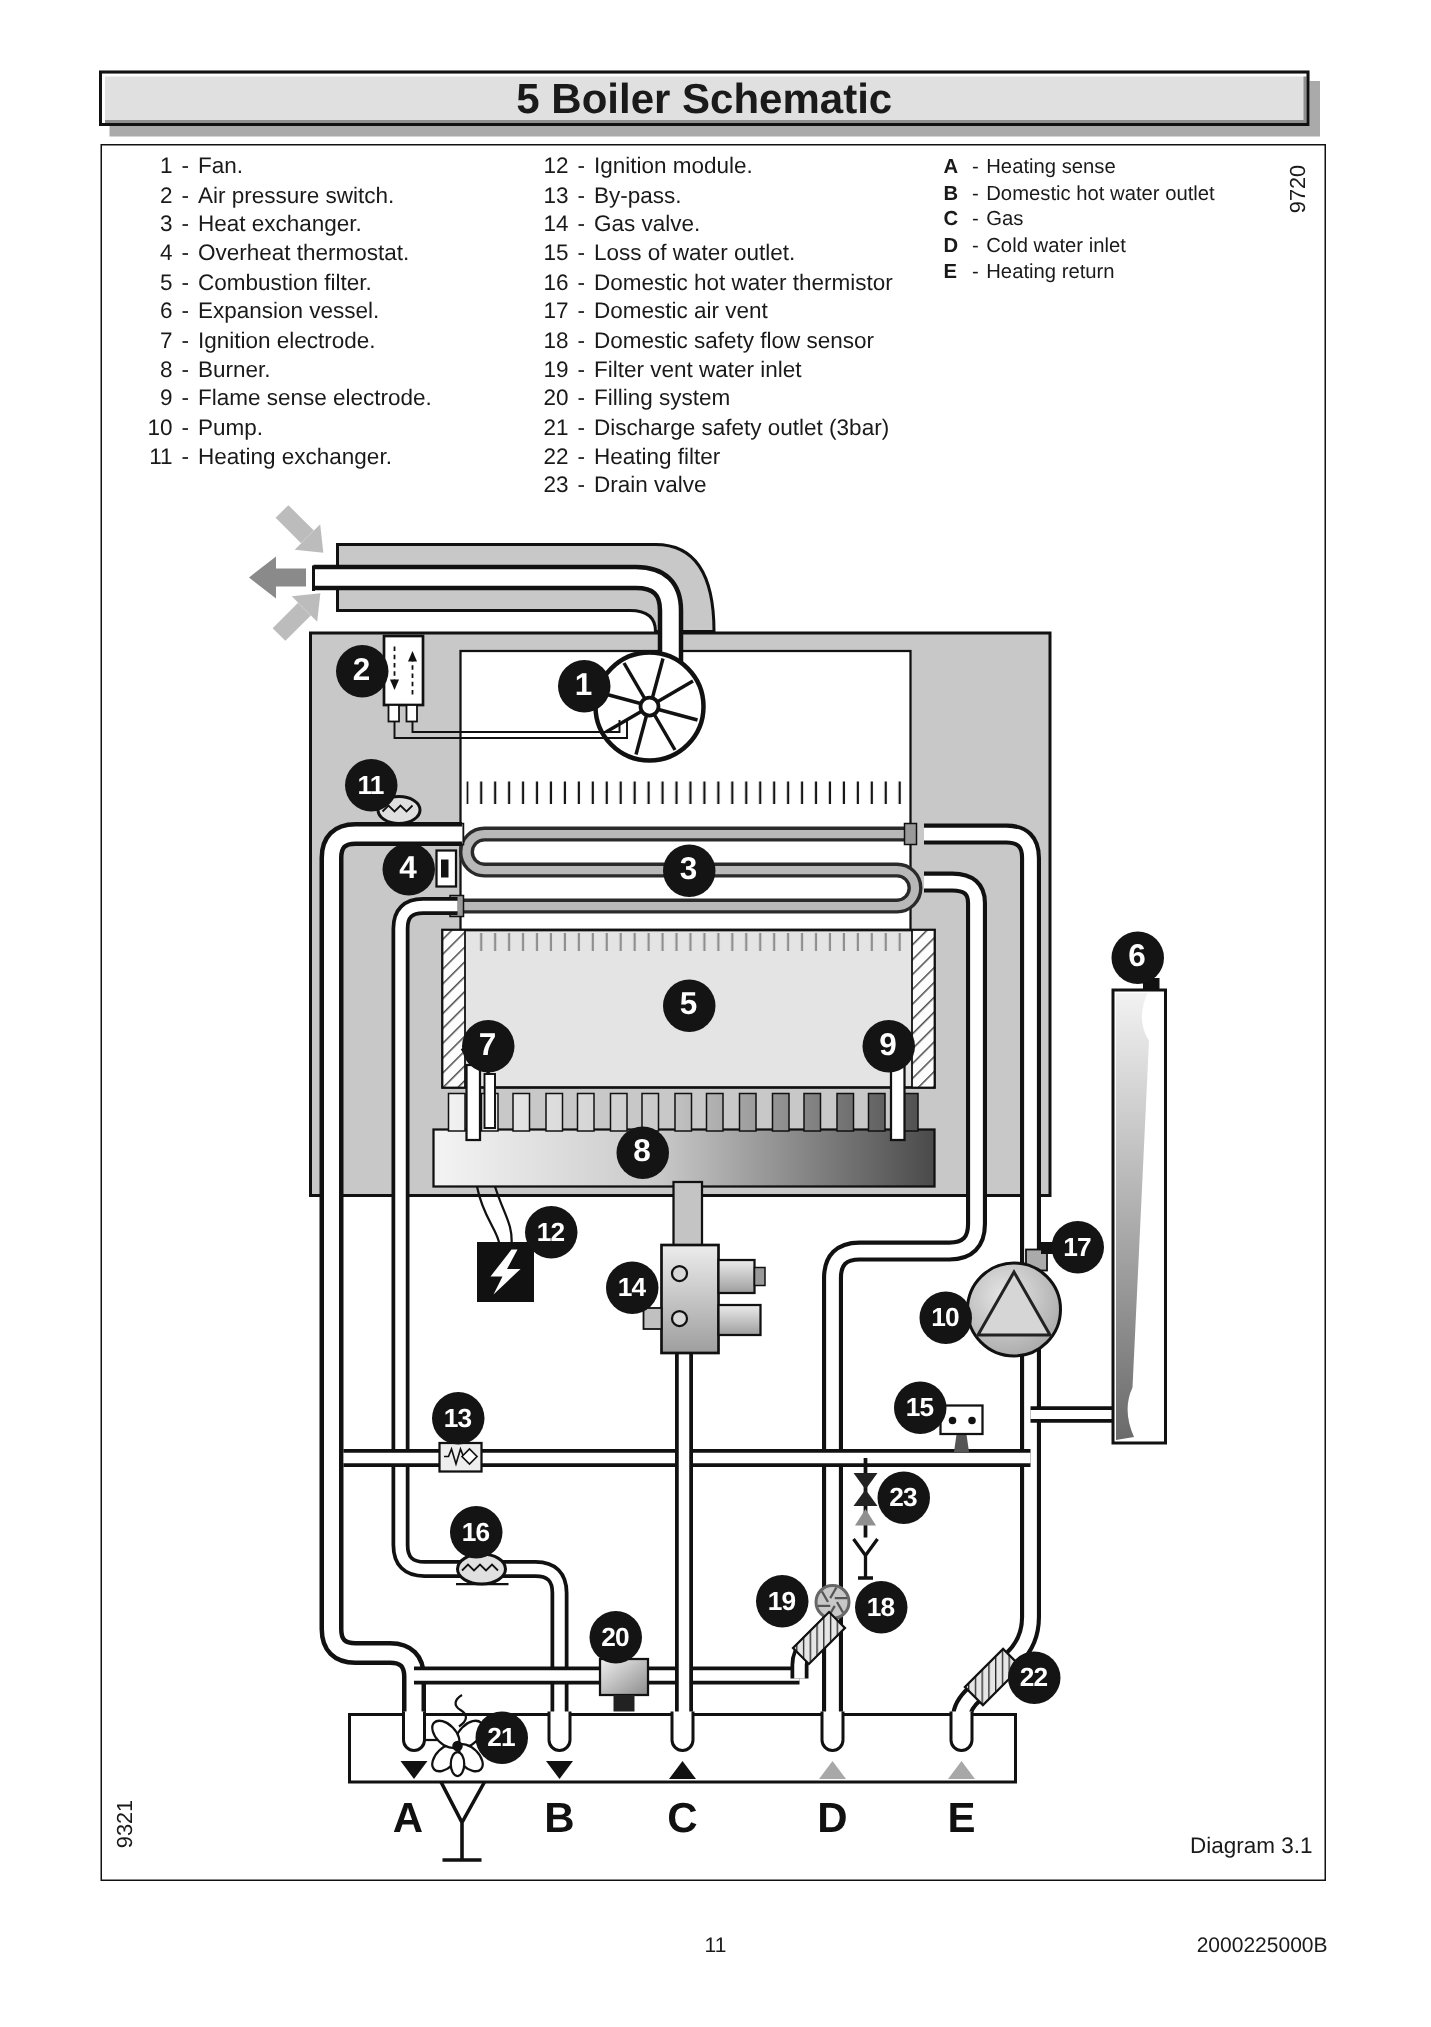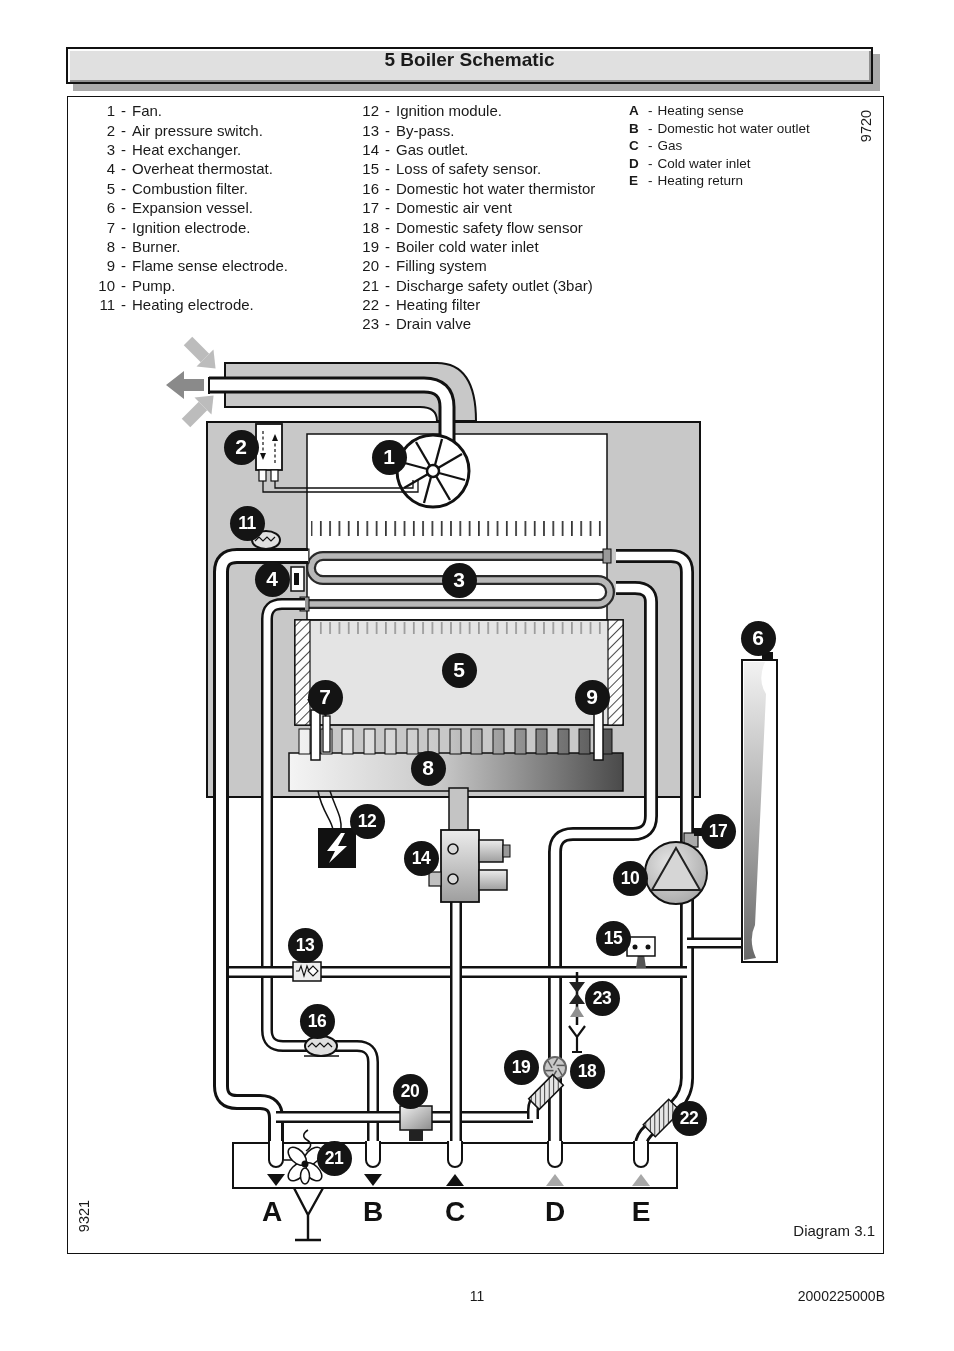--- a/index.html
+++ b/index.html
@@ -1,20 +1,20 @@
 <!DOCTYPE html>
 <html><head>
 <meta charset="utf-8">
 <style>
   html,body{margin:0;padding:0;background:#fff;}
   .page{position:relative;width:954px;height:1351px;background:#ffffff;overflow:hidden;
         font-family:"Liberation Sans","DejaVu Sans",sans-serif;color:#1a1a1a;}
   .titlebar{position:absolute;left:66px;top:47px;width:803px;height:33px;background:#e0e0e0;
         border:2px solid #111;box-shadow:7px 7px 0 #aaa, inset 2px 2px 0 #fdfdfd, inset -2px -2px 0 #909090;
-        display:flex;align-items:flex-start;justify-content:center;font-weight:bold;font-size:19px;color:#1a1a1a;}
+        display:flex;align-items:flex-end;justify-content:center;font-weight:bold;font-size:28px;color:#1a1a1a;}
   .content-box{position:absolute;left:67px;top:96px;width:815px;height:1156px;border:1.6px solid #111;}
   .legend{position:absolute;font-size:15px;}
   .legend li{display:flex;height:19.4px;align-items:center;list-style:none;}
   .legend ul{margin:0;padding:0;}
   .lg1{left:84px;top:101px;}
   .lg2{left:351px;top:101px;}
   .lg3{left:629px;top:102px;font-size:13.5px;}
   .lg3 li{height:17.5px;}
   .lg1 .n{width:31px;text-align:right;}
   .lg2 .n{width:28px;text-align:right;}
@@ -394,65 +394,65 @@
           <span class="t">Flame sense electrode.</span>
         </li>
       <li>
           <span class="n">10</span>
           <span class="d">-</span>
           <span class="t">Pump.</span>
         </li>
       <li>
           <span class="n">11</span>
           <span class="d">-</span>
-          <span class="t">Heating electrode.</span>
+          <span class="t">Heating exchanger.</span>
         </li>
     </ul>
   </div>
   <div class="legend lg2">
     <ul>
       <li>
           <span class="n">12</span>
           <span class="d">-</span>
           <span class="t">Ignition module.</span>
         </li>
       <li>
           <span class="n">13</span>
           <span class="d">-</span>
           <span class="t">By-pass.</span>
         </li>
       <li>
           <span class="n">14</span>
           <span class="d">-</span>
-          <span class="t">Gas  outlet.</span>
+          <span class="t">Gas  valve.</span>
         </li>
       <li>
           <span class="n">15</span>
           <span class="d">-</span>
-          <span class="t">Loss of safety sensor.</span>
+          <span class="t">Loss of water outlet.</span>
         </li>
       <li>
           <span class="n">16</span>
           <span class="d">-</span>
           <span class="t">Domestic hot water thermistor</span>
         </li>
       <li>
           <span class="n">17</span>
           <span class="d">-</span>
           <span class="t">Domestic air vent</span>
         </li>
       <li>
           <span class="n">18</span>
           <span class="d">-</span>
           <span class="t">Domestic safety flow sensor</span>
         </li>
       <li>
           <span class="n">19</span>
           <span class="d">-</span>
-          <span class="t">Boiler cold water inlet</span>
+          <span class="t">Filter vent water inlet</span>
         </li>
       <li>
           <span class="n">20</span>
           <span class="d">-</span>
           <span class="t">Filling system</span>
         </li>
       <li>
           <span class="n">21</span>
           <span class="d">-</span>
           <span class="t">Discharge safety outlet (3bar)</span>

